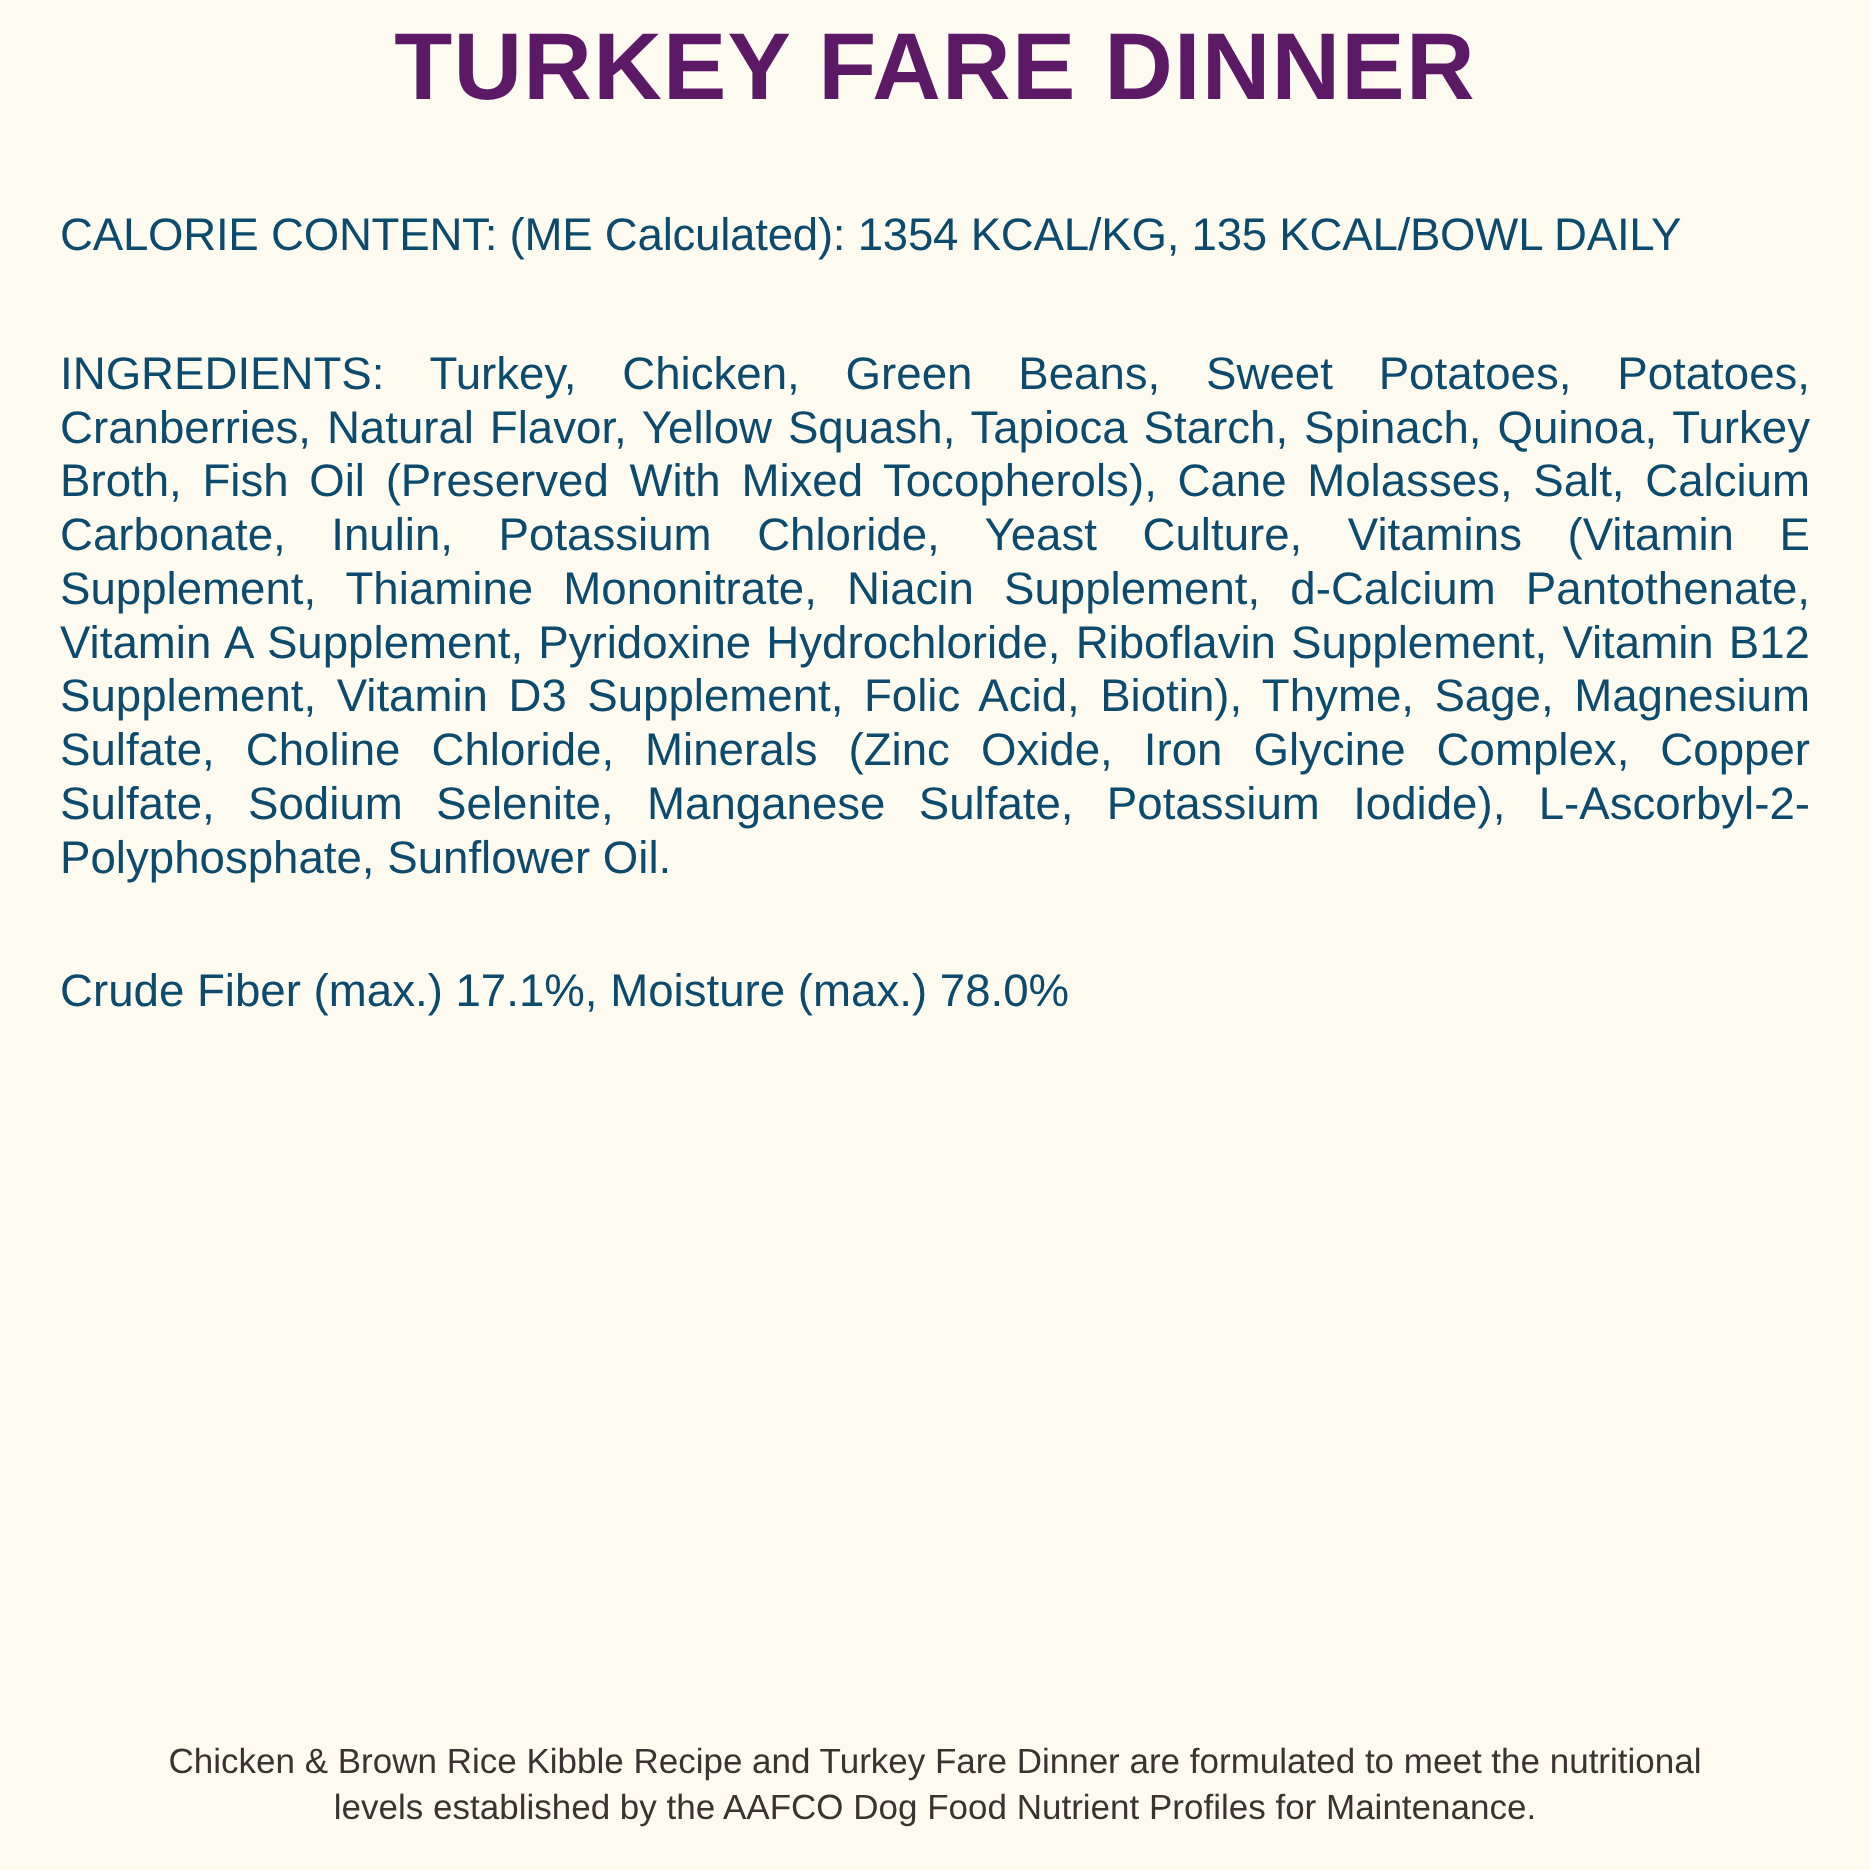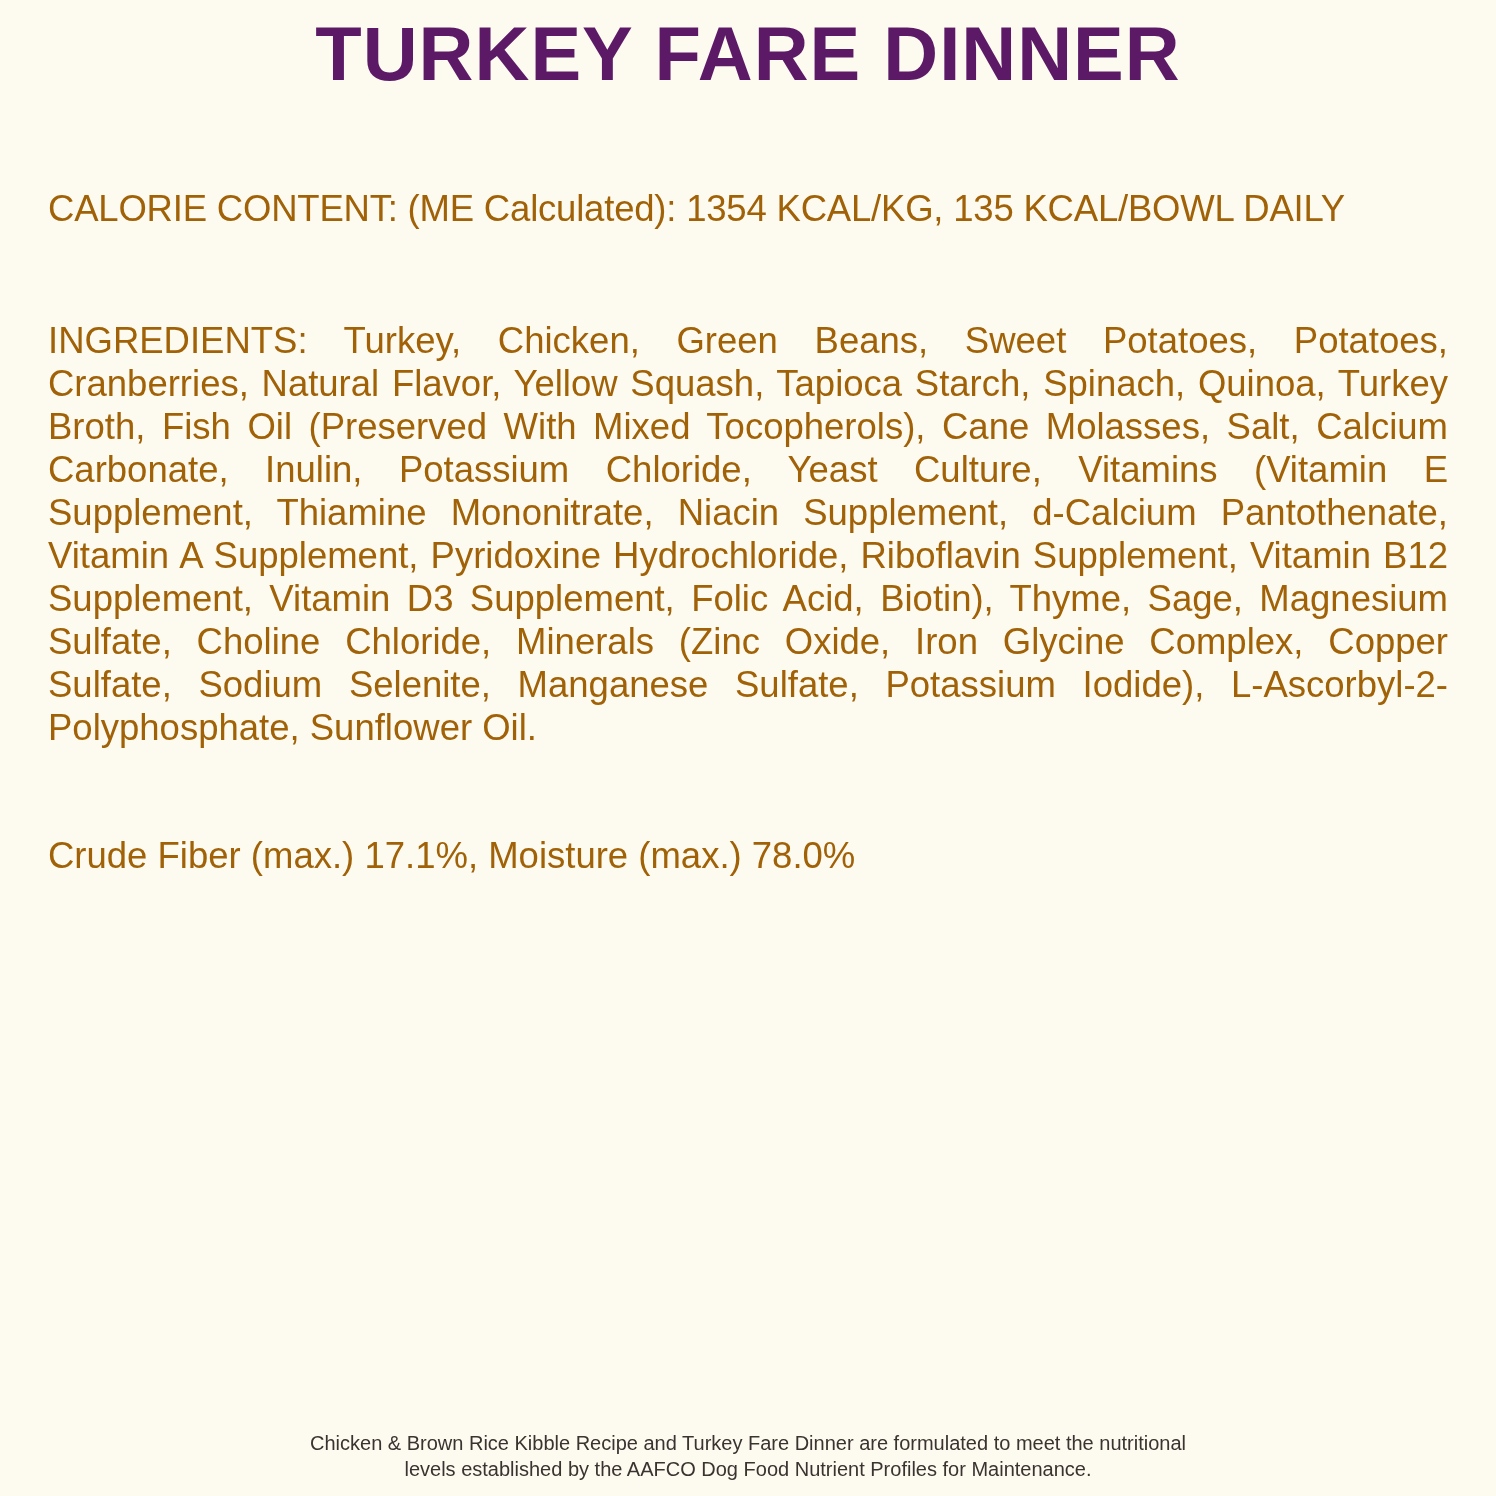--- a/index.html
+++ b/index.html
@@ -13,41 +13,40 @@
     font-family: "Liberation Sans", sans-serif;
     overflow: hidden;
   }
   .label {
     box-sizing: border-box;
     width: 1496px;
     height: 1496px;
     padding: 8px 48px 0 48px;
     display: flex;
     flex-direction: column;
-    gap: 21px;
   }
   .title {
     text-align: center;
     color: #5c1a66;
     font-weight: bold;
     font-size: 76px;
     letter-spacing: 1px;
     line-height: 1.05;
     margin-top: 6px;
   }
   .subtitle {
     text-align: center;
     color: #8e4a9c;
     font-size: 45px;
     line-height: 1.2;
     margin-top: 18px;
     font-weight: 400;
   }
   .body-block {
-    color: #a16207;
+    color: #0c4a6e;
     font-size: 36.5px;
     line-height: 1.18;
     text-align: justify;
     text-justify: inter-word;
   }
   .calorie {
     margin-top: 72px;
     text-align: left;
     letter-spacing: -0.2px;
     white-space: nowrap;
@@ -60,24 +59,24 @@
     text-align: left;
   }
   .analysis .line2 {
     display: block;
   }
   .spacer {
     flex: 1 1 auto;
   }
   .footnote {
     color: #3a3330;
-    font-size: 20px;
+    font-size: 28px;
     line-height: 1.3;
     text-align: center;
-    padding: 0 10px 14px 10px;
+    padding: 0 10px 32px 10px;
   }
   .footnote .fn-line {
     display: block;
   }
   .nowrap { white-space: nowrap; }
 </style>
 </head>
 <body>
 
 <div class="label">

